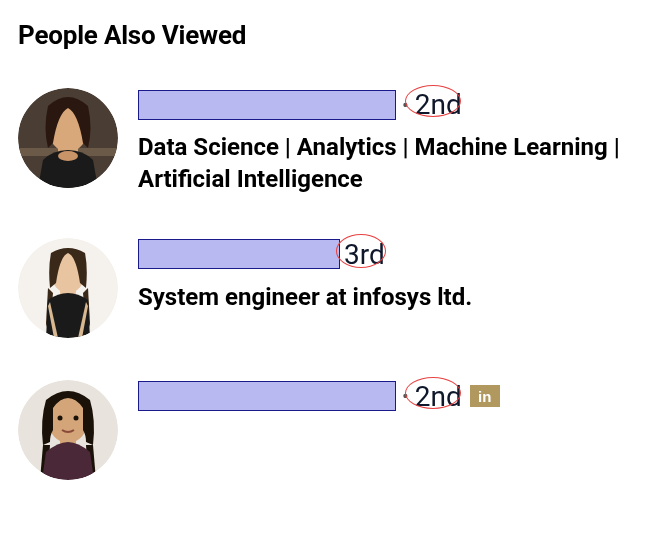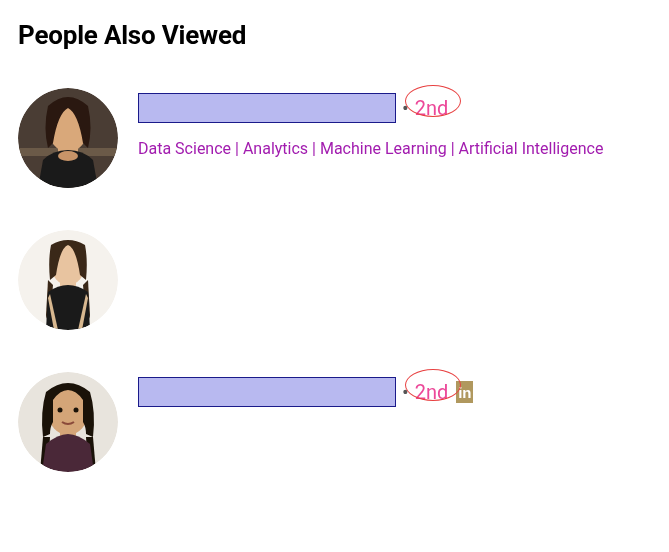--- a/index.html
+++ b/index.html
@@ -58,48 +58,48 @@
       margin-left: 4px;
       margin-right: 2px;
     }
     .degree-wrap {
       position: relative;
       display: inline-flex;
       align-items: center;
       justify-content: center;
     }
     .degree {
-      font-size: 20px;
-      color: #ec4899;
-      padding: 8px 2px;
+      font-size: 28px;
+      color: #0f172a;
+      padding: 0 2px;
     }
     .circle-annot {
       position: absolute;
       border: 1.5px solid #e84141;
       border-radius: 50%;
       pointer-events: none;
     }
     .linkedin-badge {
-      width: 17px;
+      width: 30px;
       height: 22px;
       background: #b0985e;
       color: #fff;
       display: inline-flex;
       align-items: center;
       justify-content: center;
       font-weight: 700;
       font-size: 15px;
       margin-left: 4px;
       font-family: Arial, sans-serif;
     }
     .headline {
-      font-size: 16px;
-      color: #a21caf;
+      font-size: 24px;
+      color: #000000;
       line-height: 1.35;
-      font-weight: 400;
+      font-weight: 700;
     }
   </style>
 </head>
 <body>
 
 <h2 class="section-title">People Also Viewed</h2>
 
 <div class="people-list">
 
   <div class="person">
@@ -147,20 +147,30 @@
           <ellipse cx="50" cy="35" rx="17" ry="20" fill="#e8c4a0"></ellipse>
           <path d="M33 15 Q50 5 67 15 Q70 30 68 50 L62 45 Q58 18 50 15 Q42 18 38 45 L32 50 Q30 30 33 15" fill="#3a2818"></path>
           <path d="M30 50 L28 85 Q28 90 32 90 L35 55 Z" fill="#3a2818"></path>
           <path d="M70 50 L72 85 Q72 90 68 90 L65 55 Z" fill="#3a2818"></path>
           <rect x="42" y="50" width="16" height="12" fill="#e8c4a0"></rect>
           <path d="M30 62 Q40 55 50 55 Q60 55 70 62 L72 100 L28 100 Z" fill="#1a1a1a"></path>
           <path d="M32 64 L40 100 L36 100 L30 68 Z" fill="#d8b890"></path>
           <path d="M68 64 L60 100 L64 100 L70 68 Z" fill="#d8b890"></path>
         </g>
       </svg>
+    </div>
+    <div class="info">
+      <div class="name-row">
+        <div class="name-redact" style="width: 202px;"></div>
+        <span class="degree-wrap">
+          <span class="degree">3rd</span>
+          <span class="circle-annot" style="width: 50px; height: 34px; top: -4px; left: -6px;"></span>
+        </span>
+      </div>
+      <div class="headline">System engineer at infosys ltd.</div>
     </div>
   </div>
 
   <div class="person">
     <div class="avatar">
       <svg viewBox="0 0 100 100">
         <defs>
             <clipPath id="c3">
               <circle cx="50" cy="50" r="50"></circle>
             </clipPath>

